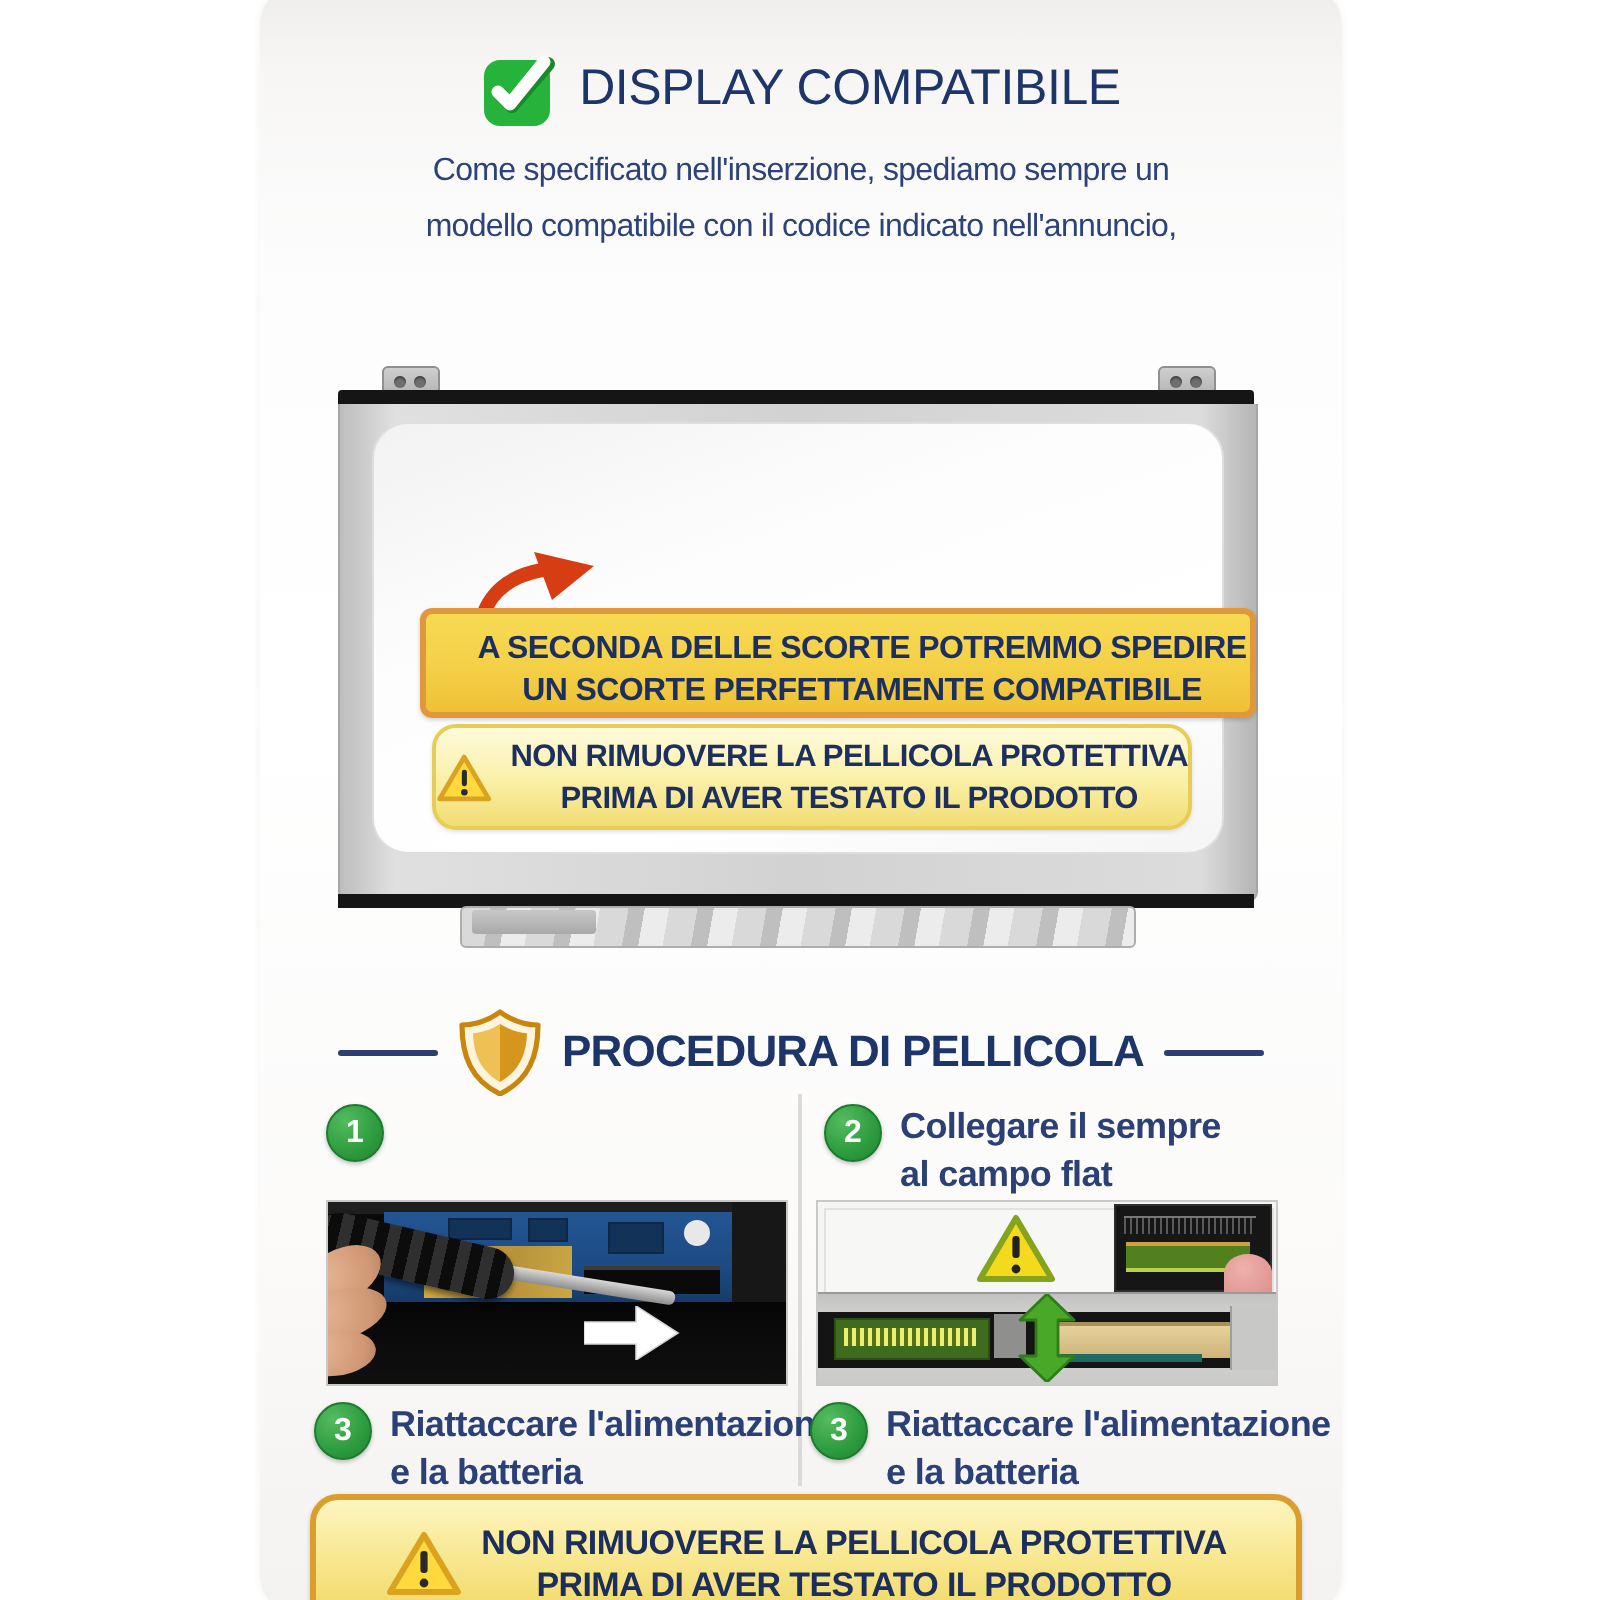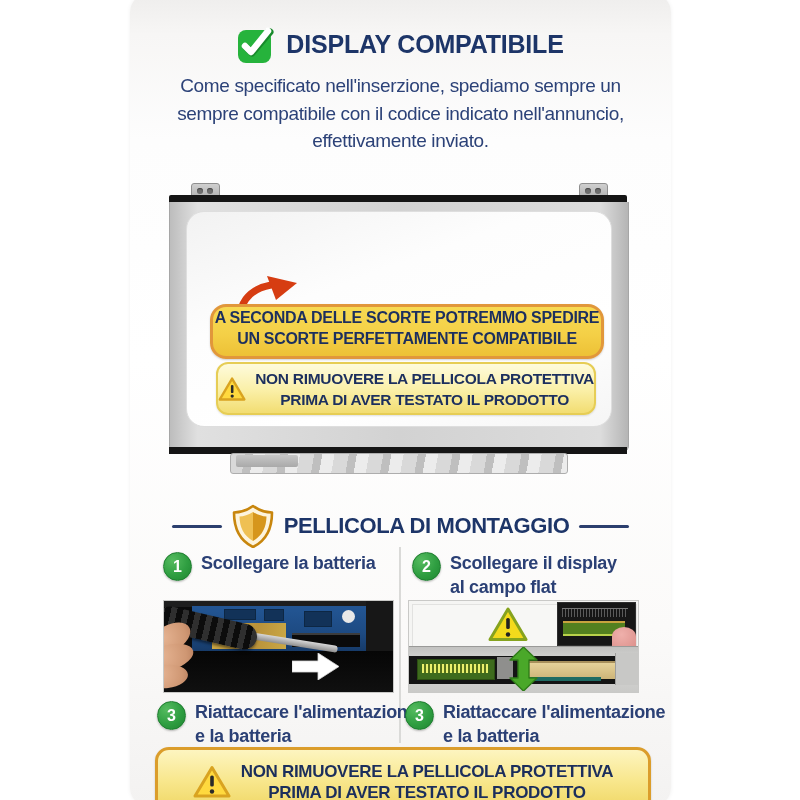--- a/index.html
+++ b/index.html
@@ -7,44 +7,44 @@
   #stage{position:absolute;left:0;top:0;width:800px;height:800px;overflow:hidden;background:#ffffff;}
 
   
   .card{position:absolute;left:130px;top:-6px;width:541px;height:812px;border-radius:18px;
         background:linear-gradient(180deg,#eeedec 0%,#f7f6f5 5%,#fdfdfd 18%,#ffffff 45%,#fbfaf9 78%,#f3f2f1 100%);
         box-shadow:0 0 4px rgba(0,0,0,.06);}
 
   
   .hdr{position:absolute;left:130px;top:26px;width:541px;display:flex;align-items:center;justify-content:center;gap:12px;}
   .chk{position:relative;width:37px;height:37px;flex:0 0 auto;}
-  .hdr-title{font-size:25px;font-weight:700;color:#1d3568;letter-spacing:-0.2px;}
-
-  .intro{position:absolute;left:130px;top:72px;width:541px;text-align:center;color:#2c4278;font-size:19px;letter-spacing:-0.35px;line-height:27.5px;}
+  .hdr-title{font-size:25px;font-weight:400;color:#1d3568;letter-spacing:-0.2px;}
+
+  .intro{position:absolute;left:130px;top:72px;width:541px;text-align:center;color:#2c4278;font-size:16px;letter-spacing:-0.35px;line-height:27.5px;}
 
   
   .bracket{position:absolute;width:27px;height:17px;background:linear-gradient(180deg,#cfcfcf,#ababab);border:1px solid #8f8f8f;border-radius:3px 3px 0 0;top:183px;}
   .bracket .hole{position:absolute;top:4px;width:6px;height:6px;border-radius:50%;background:#6e6e6e;box-shadow:inset 0 1px 1px #444;}
   .bar-top{position:absolute;left:169px;top:195px;width:458px;height:9px;background:#151515;border-radius:2px;}
   .panel{position:absolute;left:169px;top:202px;width:458px;height:248px;
          background:linear-gradient(90deg,#bdbdbd 0%,#e0e0e0 6%,#d2d2d2 50%,#dcdcdc 94%,#b5b5b5 100%);
          border:1px solid #a6a6a6;border-top:none;border-radius:0 0 5px 5px;}
   .panel-inner{position:absolute;left:186px;top:211px;width:424px;height:214px;border-radius:18px;
          background:linear-gradient(160deg,#f2f2f2 0%,#fdfdfd 35%,#ffffff 70%,#f5f5f5 100%);
          border:1px solid #dedede;}
   .bar-bottom{position:absolute;left:169px;top:447px;width:458px;height:7px;background:#151515;}
   .foil{position:absolute;left:230px;top:453px;width:336px;height:19px;border-radius:3px;border:1px solid #adadad;
         background:repeating-linear-gradient(100deg,#d9d9d9 0 14px,#bfbfbf 14px 22px,#ececec 22px 34px);}
   .foil-tab{position:absolute;left:236px;top:455px;width:62px;height:12px;background:linear-gradient(180deg,#c7c7c7,#a9a9a9);border-radius:2px;}
 
   .red-arrow{position:absolute;left:233px;top:276px;width:72px;height:54px;}
 
-  .warnbox1{position:absolute;left:210px;top:304px;width:388px;height:49px;border-radius:16px;
+  .warnbox1{position:absolute;left:210px;top:304px;width:388px;height:49px;border-radius:6px;
         border:3px solid #e1973b;background:linear-gradient(180deg,#f7da52 0%,#f4d047 55%,#edc136 100%);
-        box-shadow:0 1px 2px rgba(0,0,0,.18);display:flex;flex-direction:column;align-items:center;justify-content:flex-start;}
+        box-shadow:0 1px 2px rgba(0,0,0,.18);display:flex;flex-direction:column;align-items:center;justify-content:flex-end;padding-left:24px;}
   .warnbox1 .l{font-size:16px;font-weight:800;color:#1c2f5e;letter-spacing:-0.3px;line-height:21px;white-space:nowrap;}
 
   .warnbox2{position:absolute;left:216px;top:362px;width:376px;height:49px;border-radius:12px;
         border:2px solid #e6cd55;background:linear-gradient(180deg,#fefbdc 0%,#faefa6 55%,#f2dd72 100%);
         box-shadow:0 1px 2px rgba(0,0,0,.12);display:flex;align-items:center;justify-content:center;gap:9px;}
   .warnbox2 .txt{display:flex;flex-direction:column;align-items:center;}
   .warnbox2 .l{font-size:15.5px;font-weight:800;color:#1c2f5e;letter-spacing:-0.3px;line-height:21px;white-space:nowrap;}
 
   
   .proc-hdr{position:absolute;left:140px;top:504px;width:521px;display:flex;align-items:center;justify-content:center;gap:10px;}
@@ -120,22 +120,21 @@
         <path d="M29 3 L35 8 L30 14 L24 9 Z" fill="#188a2b"></path>
         <path d="M9 21 L15 27 L33 6" fill="none" stroke="#188a2b" stroke-width="7" stroke-linecap="round" stroke-linejoin="round"></path>
         <path d="M8 20 L14 26 L31 5" fill="none" stroke="#ffffff" stroke-width="6.5" stroke-linecap="round" stroke-linejoin="round"></path>
       </svg>
     </div>
     <div class="hdr-title">DISPLAY COMPATIBILE</div>
   </div>
 
   <div class="intro">
     <div>Come specificato nell'inserzione, spediamo sempre un</div>
-    <div>sempre compatibile con il codice indicato nell'annuncio,</div>
-    <div>effettivamente inviato.</div>
+    <div>modello compatibile con il codice indicato nell'annuncio,</div>
   </div>
 
   <div>
     <div class="bracket" style="left:191px;">
       <span class="hole" style="left:5px;"></span>
       <span class="hole" style="left:15px;"></span>
     </div>
     <div class="bracket" style="left:579px;">
       <span class="hole" style="left:5px;"></span>
       <span class="hole" style="left:15px;"></span>
@@ -172,37 +171,36 @@
     </div>
   </div>
 
   <div class="proc-hdr">
     <div class="proc-line"></div>
     <svg width="42" height="44" viewBox="0 0 42 44">
       <path d="M21,2 C28,7 34,8.5 40,8.5 C40,24 35.5,36 21,43 C6.5,36 2,24 2,8.5 C8,8.5 14,7 21,2 Z" fill="#fdf4dd" stroke="#c8860d" stroke-width="2.6" stroke-linejoin="round"></path>
       <path d="M21,8 C16,11 12,12.3 7.5,12.6 C7.8,23.5 11.5,31.5 21,37 Z" fill="#efc053"></path>
       <path d="M21,8 C26,11 30,12.3 34.5,12.6 C34.2,23.5 30.5,31.5 21,37 Z" fill="#d6961c"></path>
     </svg>
-    <div class="proc-title">PELLICOLA DI MONTAGGIO</div>
+    <div class="proc-title">PROCEDURA DI PELLICOLA</div>
     <div class="proc-line"></div>
   </div>
 
   <div class="vdivider"></div>
 
   <div class="step" style="left:163px;top:552px;">
     <div class="stepnum">1</div>
     <div class="steptxt">
-      <div>Scollegare la batteria</div>
     </div>
   </div>
 
   <div class="step" style="left:412px;top:552px;">
     <div class="stepnum">2</div>
     <div class="steptxt">
-      <div>Scollegare il display</div>
+      <div>Collegare il sempre</div>
       <div>al campo flat</div>
     </div>
   </div>
 
   <div class="photo photoL">
     <div class="pL-topstrip"></div>
     <div class="pL-board"></div>
     <div class="pL-chip" style="left:140px;top:10px;width:26px;height:14px;"></div>
     <div class="pL-chip" style="left:100px;top:8px;width:18px;height:10px;"></div>
     <div class="pL-chip" style="left:60px;top:8px;width:30px;height:9px;"></div>

